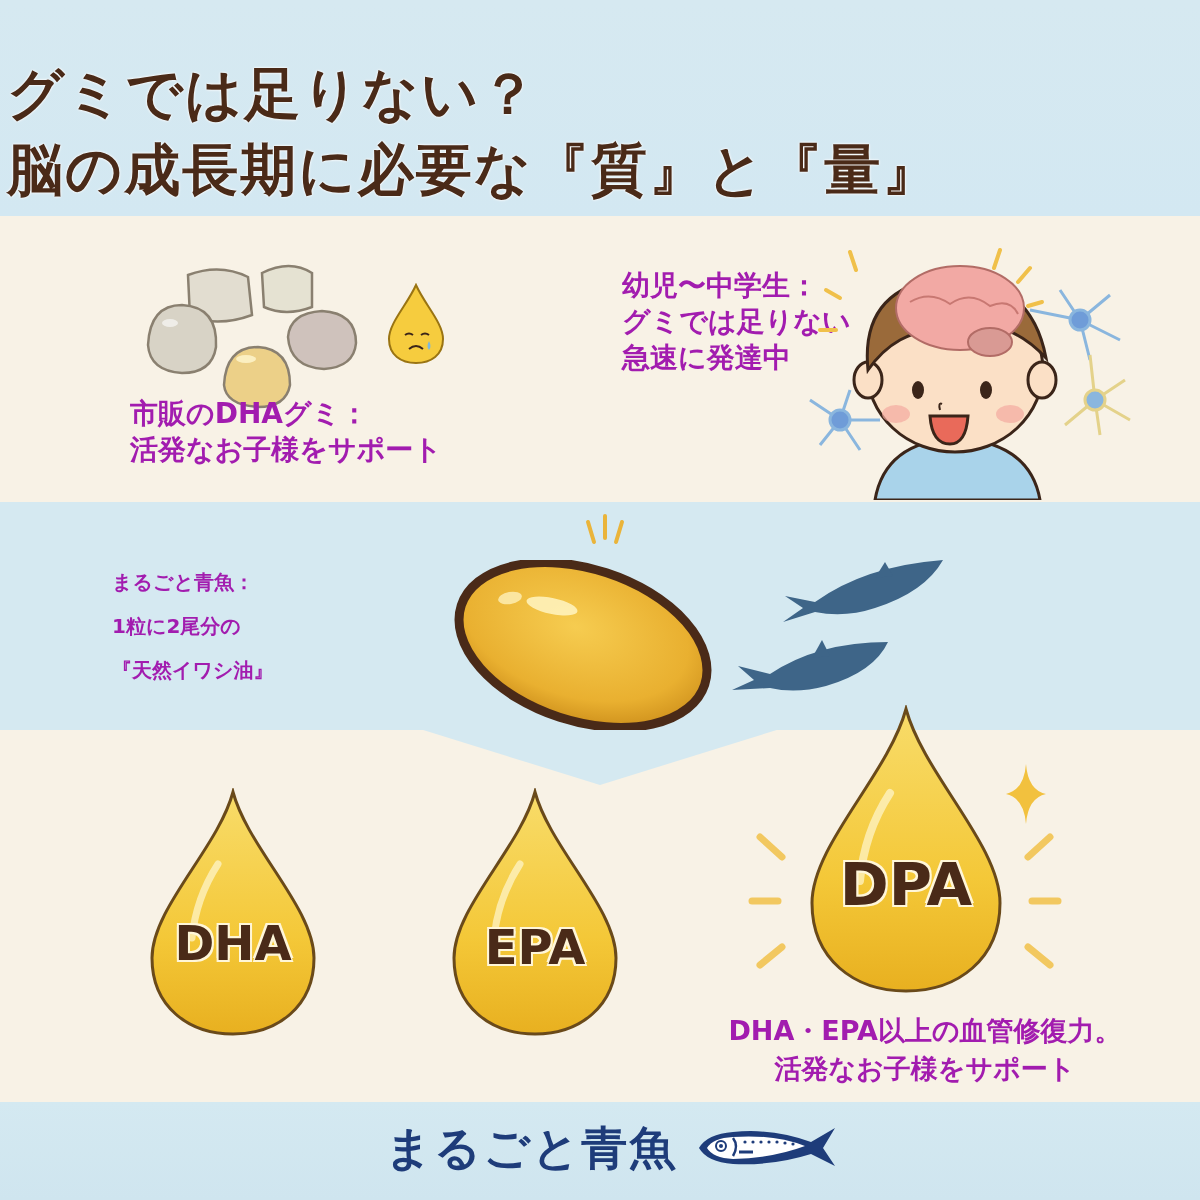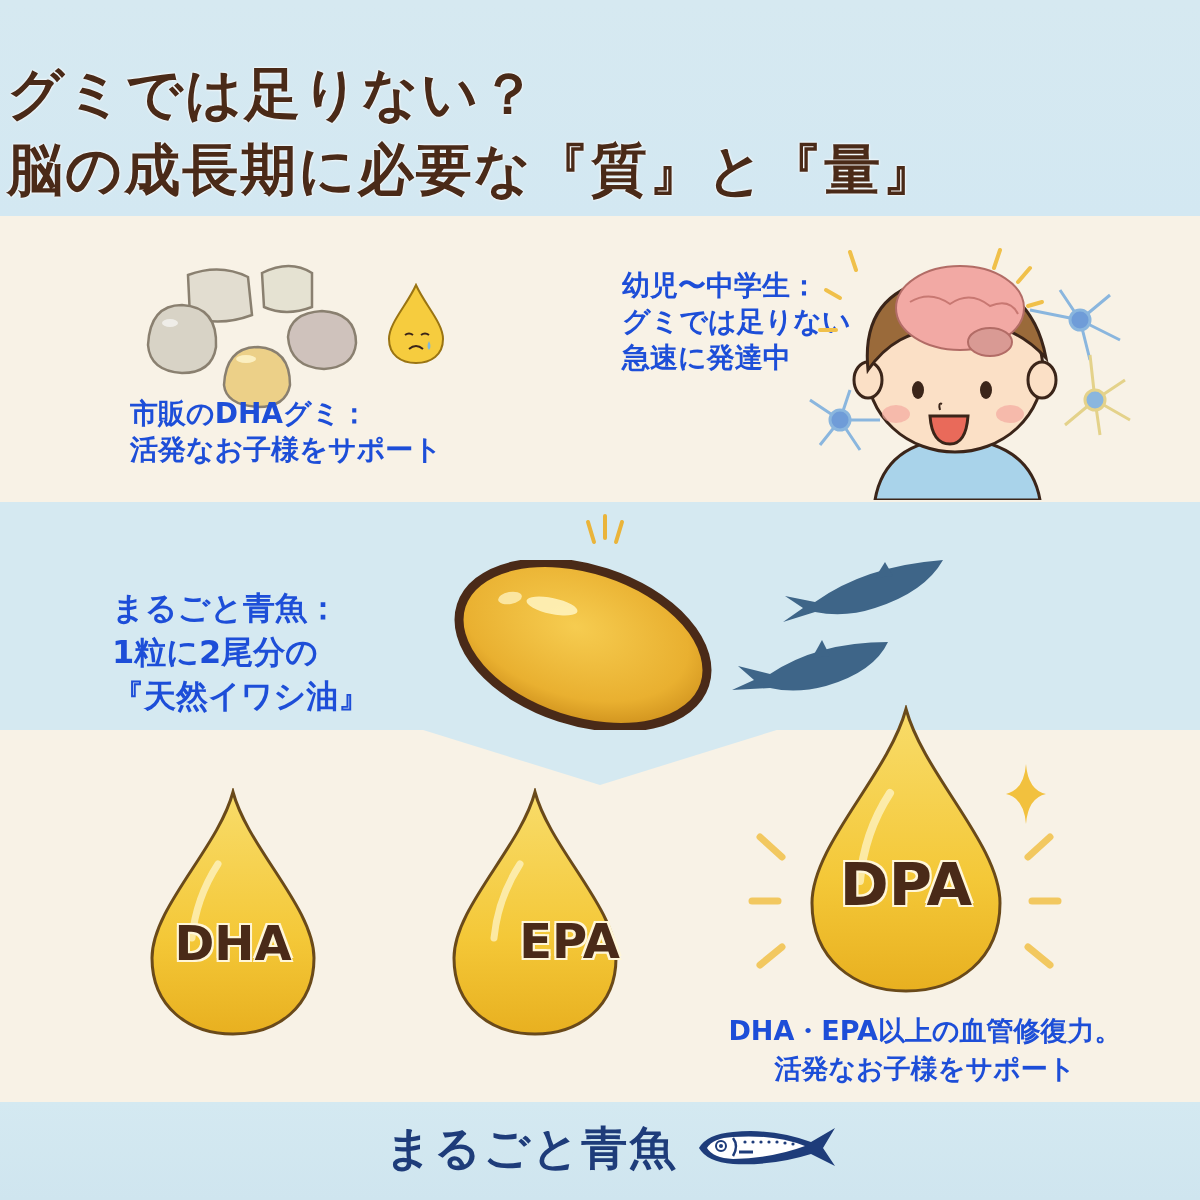--- a/index.html
+++ b/index.html
@@ -24,25 +24,25 @@
 
   .title {
     position: absolute; top: 56px; left: 7px; width: 1200px; text-align: left;
     font-weight: bold; font-size: 56px; line-height: 76px; color: #4a2a18;
     letter-spacing: 2px;
     text-shadow: 0 0 2px #fff, 0 0 3px #fff;
   }
   .title .line { display: block; }
 
   .caption {
-    position: absolute; font-size: 28px; line-height: 36px; color: #1d4ed8; font-weight: bold;
+    position: absolute; font-size: 28px; line-height: 36px; color: #a21caf; font-weight: bold;
   }
   .cap-gummy { top: 396px; left: 130px; width: 360px; text-align: left; }
   .cap-child { top: 268px; left: 622px; width: 260px; text-align: left; }
-  .cap-capsule { top: 560px; left: 112px; width: 300px; font-size: 32px; line-height: 44px; margin-top: 26px; }
+  .cap-capsule { top: 560px; left: 112px; width: 300px; font-size: 20px; line-height: 44px; }
   .cap-dpa { top: 1012px; left: 700px; width: 450px; text-align: center; font-size: 27px; line-height: 38px; }
 
   .illus { position: absolute; }
   .gummies { top: 255px; left: 140px; width: 230px; height: 160px; }
   .sad-drop { top: 283px; left: 385px; width: 62px; height: 82px; }
   .child { top: 230px; left: 790px; width: 360px; height: 270px; }
   .sparks-capsule { top: 512px; left: 570px; width: 70px; height: 40px; }
   .capsule { top: 560px; left: 448px; width: 270px; height: 170px; }
   .fish1 { top: 552px; left: 775px; width: 180px; height: 80px; }
   .fish2 { top: 632px; left: 728px; width: 180px; height: 80px; }
@@ -50,21 +50,21 @@
   .drop { position: absolute; }
   .drop svg { position: absolute; left: 0; top: 0; }
   .drop-label {
     position: absolute; left: 0; width: 100%; text-align: center;
     font-weight: bold; color: #4a2a18;
     text-shadow: -2px -2px 0 #fff6d8, 2px -2px 0 #fff6d8, -2px 2px 0 #fff6d8, 2px 2px 0 #fff6d8;
   }
   .drop-dha { top: 788px; left: 148px; width: 170px; height: 250px; }
   .drop-dha .drop-label { top: 127px; font-size: 48px; }
   .drop-epa { top: 788px; left: 450px; width: 170px; height: 250px; }
-  .drop-epa .drop-label { top: 125px; font-size: 48px; text-align: right; }
+  .drop-epa .drop-label { top: 131px; font-size: 48px; }
   .drop-dpa { top: 705px; left: 808px; width: 196px; height: 290px; }
   .drop-dpa .drop-label { top: 145px; font-size: 59px; }
   .dpa-sparks { top: 765px; left: 740px; width: 330px; height: 250px; }
 
   .logo {
     position: absolute; top: 1114px; left: 385px; height: 70px;
     display: flex; align-items: center; gap: 16px;
   }
   .logo-text {
     font-family: Liberation Sans, sans-serif;

